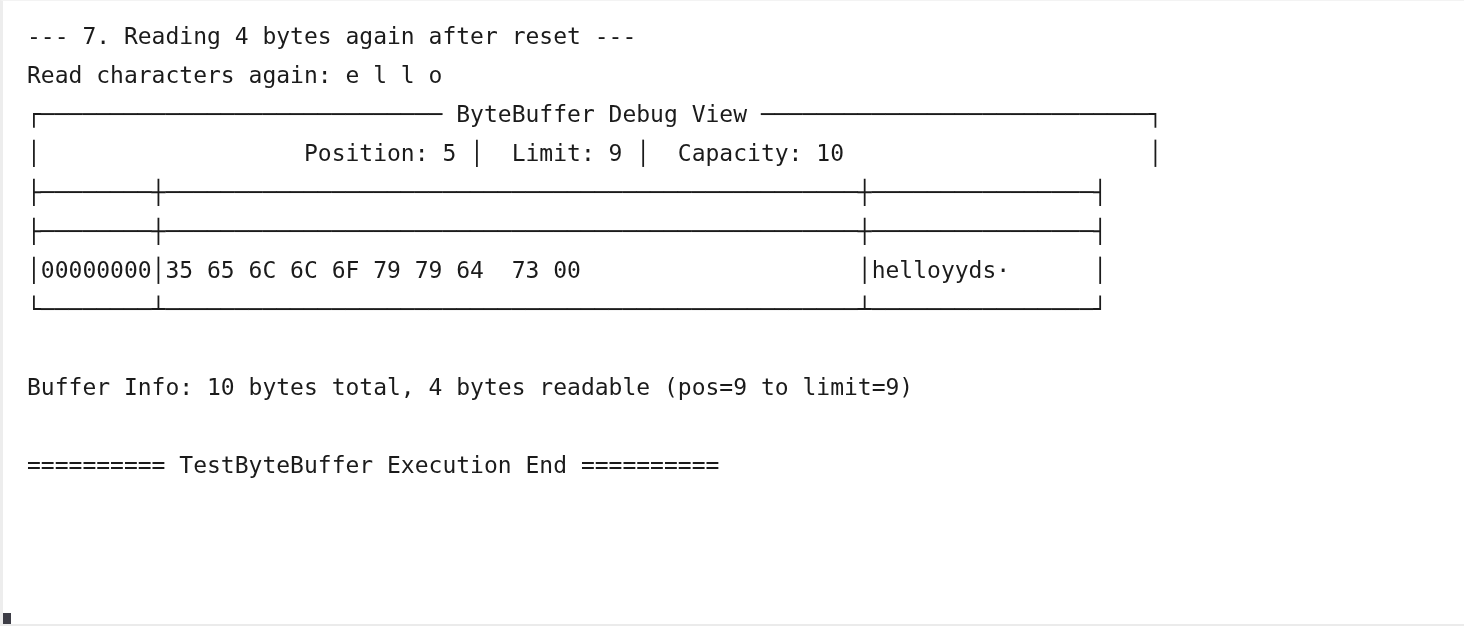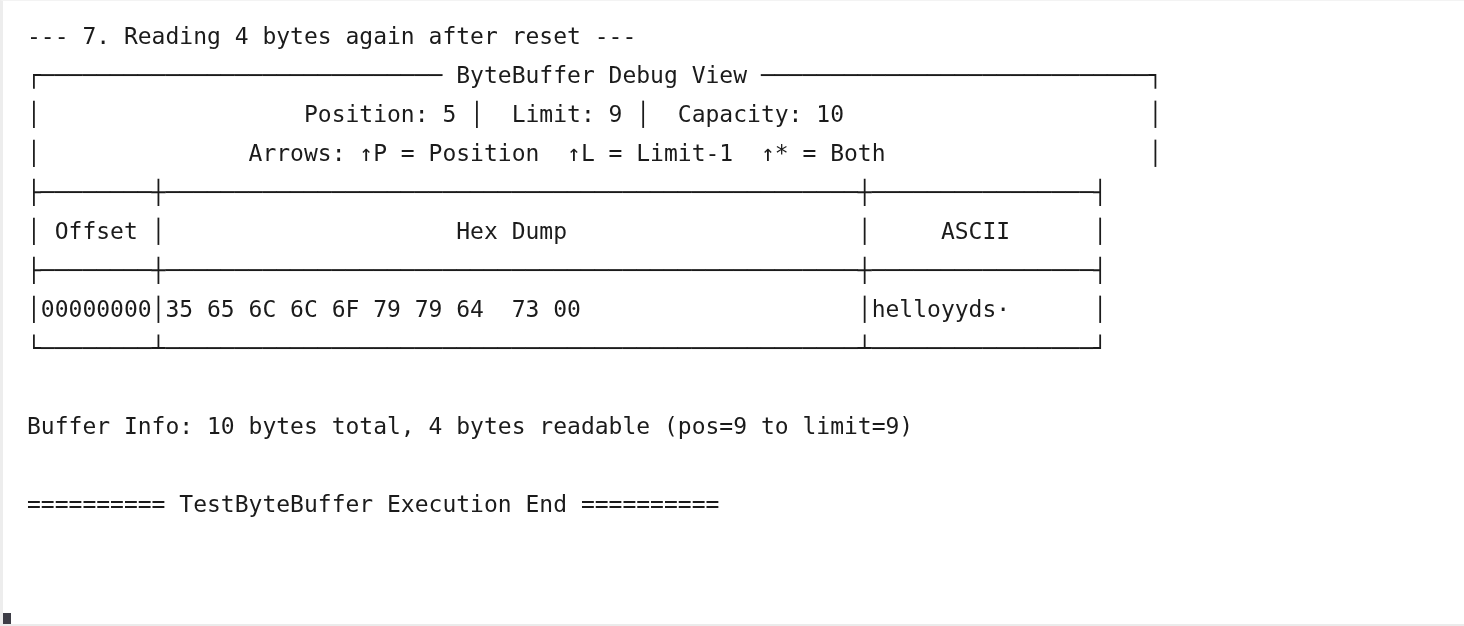--- a/index.html
+++ b/index.html
@@ -39,25 +39,24 @@
     height: 11px;
     background: #3d3d46;
   }
 </style>
 </head>
 <body>
 
 <div class="screen">
   <div class="terminal">
     <div class="tline">--- 7. Reading 4 bytes again after reset ---</div>
+    <div class="tline">Read characters again: e l l o</div>
     <div class="tline">┌───────────────────────────── ByteBuffer Debug View ────────────────────────────┐</div>
     <div class="tline">│                   Position: 5 │  Limit: 9 │  Capacity: 10                      │</div>
-    <div class="tline">│               Arrows: ↑P = Position  ↑L = Limit-1  ↑* = Both                   │</div>
     <div class="tline">├────────┼──────────────────────────────────────────────────┼────────────────┤</div>
-    <div class="tline">│ Offset │                     Hex Dump                     │     ASCII      │</div>
     <div class="tline">├────────┼──────────────────────────────────────────────────┼────────────────┤</div>
     <div class="tline">│00000000│35 65 6C 6C 6F 79 79 64  73 00                    │helloyyds·      │</div>
     <div class="tline">└────────┴──────────────────────────────────────────────────┴────────────────┘</div>
     <div class="tline"></div>
     <div class="tline">Buffer Info: 10 bytes total, 4 bytes readable (pos=9 to limit=9)</div>
     <div class="tline"></div>
     <div class="tline">========== TestByteBuffer Execution End ==========</div>
   </div>
   <div class="corner-notch"></div>
 </div>

